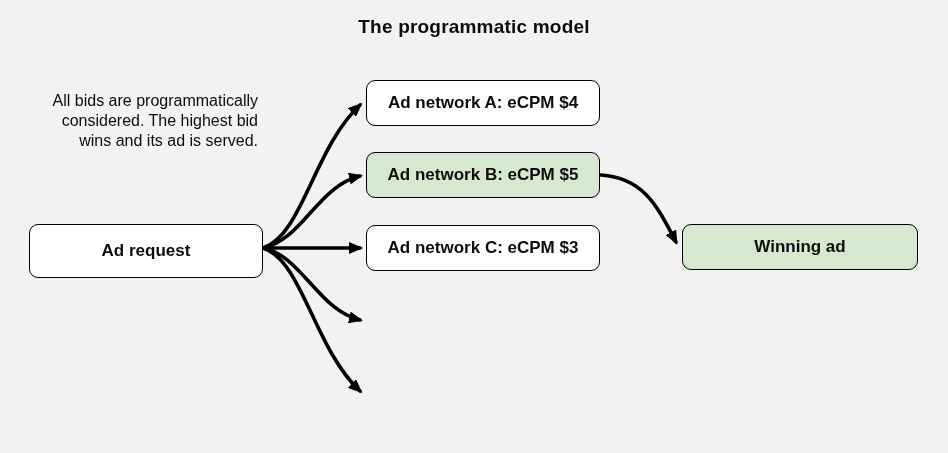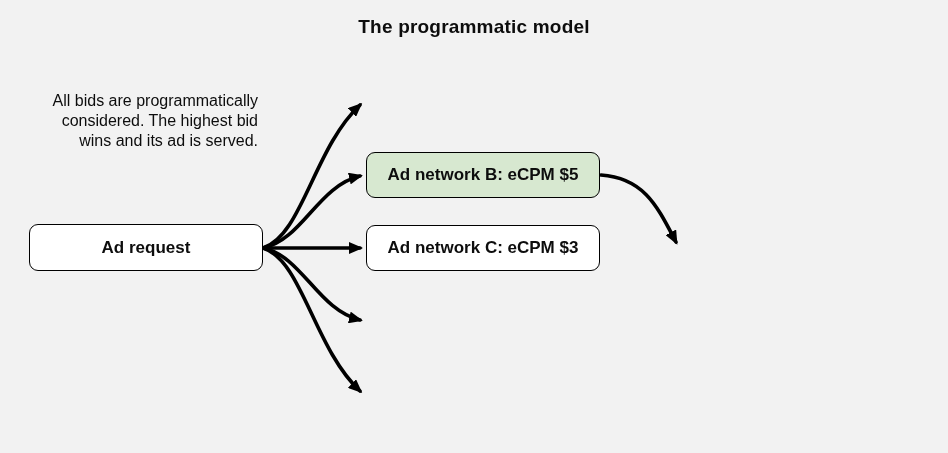--- a/index.html
+++ b/index.html
@@ -48,21 +48,21 @@
     justify-content: center;
     background: var(--node-fill);
     border: 1.6px solid var(--border);
     border-radius: 9px;
     font-size: 17px;
     font-weight: 700;
     text-align: center;
     color: var(--text);
   }
   .node.highlight { background: var(--highlight-fill); }
-  .node-ad-request { left: 29px;  top: 224px; width: 234px; height: 47px; }
+  .node-ad-request { left: 29px;  top: 224px; width: 234px; height: 54px; }
   .node-network    { left: 366px; width: 234px; height: 46px; }
   .node-network-a  { top: 80px; }
   .node-network-b  { top: 152px; }
   .node-network-c  { top: 225px; }
   .node-network-d  { top: 298px; }
   .node-network-e  { top: 369px; }
   .node-winning    { left: 682px; top: 224px; width: 236px; height: 46px; }
   svg.edges {
     position: absolute;
     left: 0; top: 0;
@@ -99,25 +99,31 @@
     <path class="edge" d="M 263 248 L 360 248" marker-end="url(#arrowhead)"></path>
     <path class="edge" d="M 263 248 C 302 256, 318 310, 360 320" marker-end="url(#arrowhead)"></path>
     <path class="edge" d="M 263 248 C 302 260, 314 348, 360 391" marker-end="url(#arrowhead)"></path>
     <path class="edge" d="M 601 175 C 645 178, 658 208, 676 242" marker-end="url(#arrowhead)"></path>
   </svg>
 
   <div class="node node-ad-request">
     <span>Ad request</span>
   </div>
 
+  <div class="node node-network node-network-a">
+    <span>Ad network A: eCPM $4</span>
+  </div>
 
   <div class="node node-network node-network-b highlight">
     <span>Ad network B: eCPM $5</span>
   </div>
 
   <div class="node node-network node-network-c">
     <span>Ad network C: eCPM $3</span>
   </div>
 
 
 
+  <div class="node node-winning highlight">
+    <span>Winning ad</span>
+  </div>
 
 </div>
 
 </body></html>

